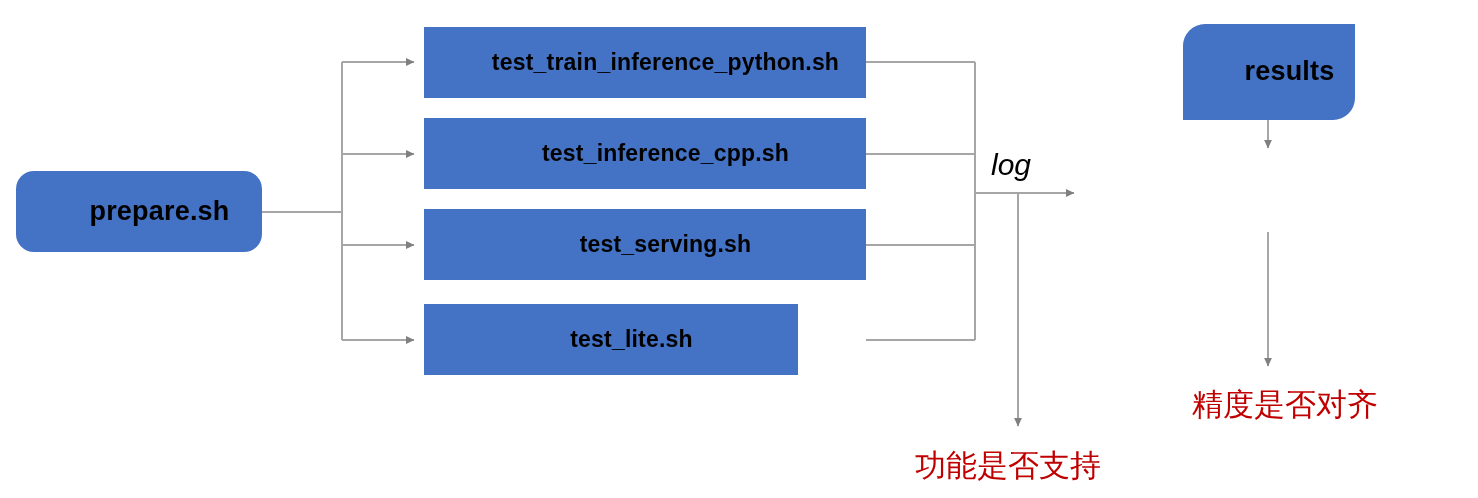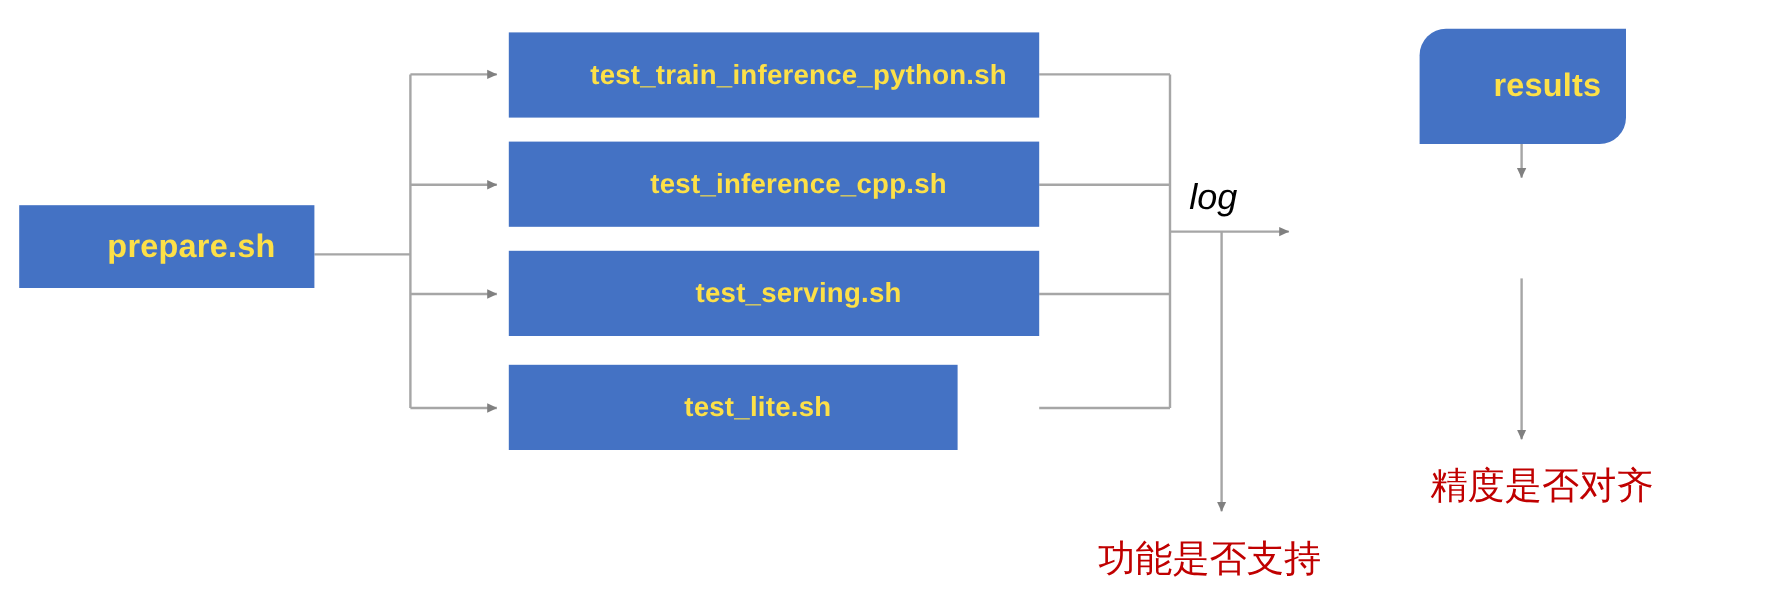--- a/index.html
+++ b/index.html
@@ -23,21 +23,21 @@
     top: 0;
     width: 1478px;
     height: 498px;
   }
   .node {
     position: absolute;
     box-sizing: border-box;
     display: flex;
     align-items: center;
     justify-content: center;
-    color: #fde047;
+    color: #000000;
     font-weight: bold;
     letter-spacing: 0.2px;
     text-align: left;
     line-height: 1.1;
     user-select: none;
     padding-left: 41px;
   }
   .node-label {
     display: block;
   }
@@ -95,21 +95,21 @@
       <path d="M975,193 L1074,193" marker-end="url(#arrowGray)"></path>
       <path d="M1018,193 L1018,426" marker-end="url(#arrowGray)"></path>
     </g>
 
     <g stroke="#a6a6a6" stroke-width="2" fill="none">
       <path d="M1268,120 L1268,148" marker-end="url(#arrowGray)"></path>
       <path d="M1268,232 L1268,366" marker-end="url(#arrowGray)"></path>
     </g>
   </svg>
 
-  <div class="node proc" style="left:16px; top:171px; width:246px; height:69px; font-size:27px;">
+  <div class="node proc" style="left:16px; top:171px; width:246px; height:81px; font-size:27px;border-radius:18px;">
     <span class="node-label">prepare.sh</span>
   </div>
 
   <div class="node proc" style="left:424px; top:27px; width:442px; height:71px; font-size:23px;">
     <span class="node-label">test_train_inference_python.sh</span>
   </div>
 
   <div class="node proc" style="left:424px; top:118px; width:442px; height:71px; font-size:23px;">
     <span class="node-label">test_inference_cpp.sh</span>
   </div>

